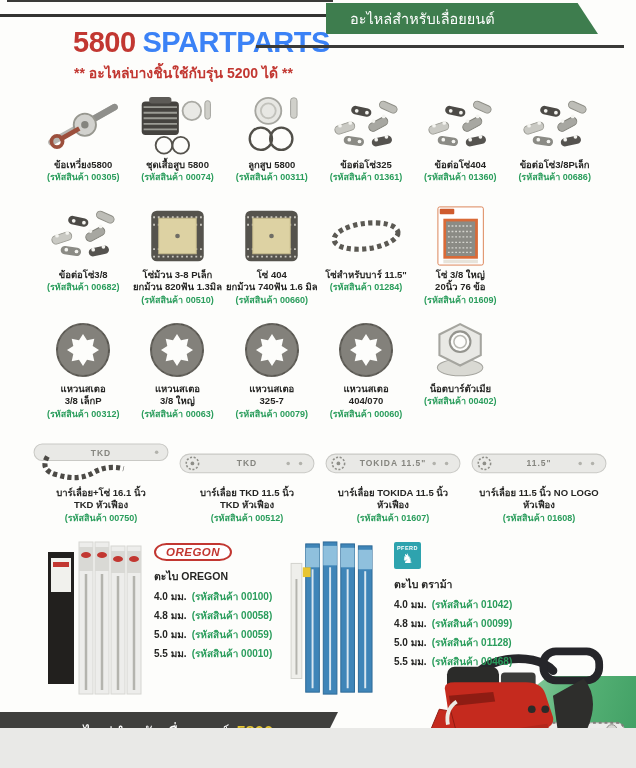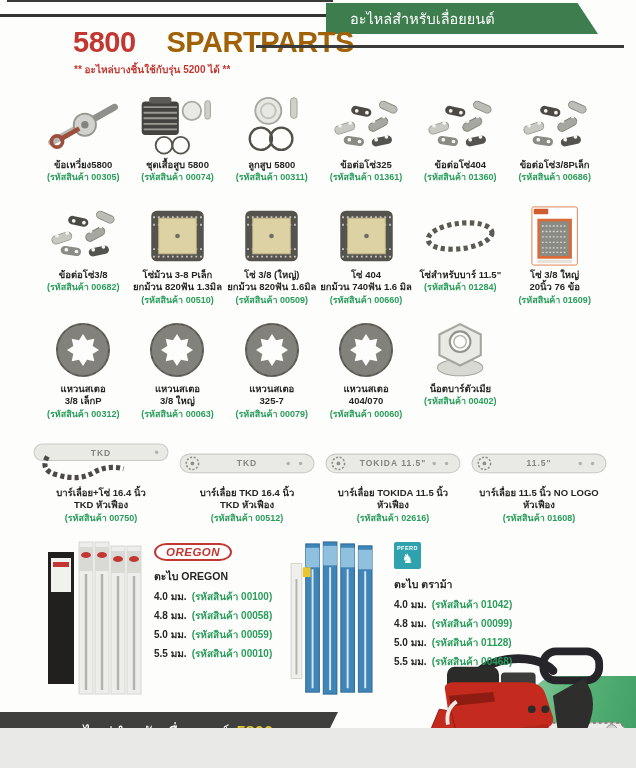--- a/index.html
+++ b/index.html
@@ -6,23 +6,23 @@
   #page{position:relative;width:636px;height:728px;background:#fdfdfb;overflow:hidden;
         font-family:"Liberation Sans",sans-serif;margin:0 auto;}
   
   .topline1{position:absolute;left:7px;top:0;width:326px;height:2px;background:#3a3a38;}
   .topline2{position:absolute;left:0;top:14px;width:327px;height:2.5px;background:#333331;}
   #top-ribbon{position:absolute;left:326px;top:3px;width:272px;height:31px;background:#3e7d4e;
         clip-path:polygon(0 0,92.5% 0,100% 100%,0 100%);color:#ffffff;font-size:14.5px;
         display:flex;align-items:center;padding-left:24px;box-sizing:border-box;}
   #title{position:absolute;left:73px;top:26px;font-weight:bold;font-size:29px;letter-spacing:-0.5px;white-space:nowrap;}
   #title-num{color:#c23731;margin-right:7px;}
-  #title-text{color:#a16207;margin-left:24px;}
+  #title-text{color:#3b82f6;}
   #title-line{position:absolute;left:256px;top:45px;width:368px;height:2.5px;background:#3a3a38;}
-  #subtitle{position:absolute;left:74px;top:62px;color:#c23731;font-size:10px;font-weight:bold;}
+  #subtitle{position:absolute;left:74px;top:62px;color:#c23731;font-size:14px;font-weight:bold;}
   
   .grid-row{position:absolute;left:36px;width:566px;display:flex;}
   .bar-row{left:28px;top:442px;width:584px;}
   .cell{width:94.3px;display:flex;flex-direction:column;align-items:center;text-align:right;}
   .cell.wide{width:146px;}
   .pimg{height:60px;width:100%;display:flex;align-items:center;justify-content:center;position:relative;margin-bottom:3px;}
   .pimg svg{max-width:78px;max-height:60px;}
   .cell.wide .pimg{height:42px;}
   .cell.wide .pimg svg{max-width:136px;max-height:42px;}
   .pname{font-size:9.5px;font-weight:bold;color:#262624;line-height:1.3;}
@@ -288,38 +288,20 @@
             <g stroke="#c7c5bd" stroke-width="2" stroke-dasharray="2 3">
               <line x1="14" y1="12" x2="66" y2="12"></line>
               <line x1="14" y1="20" x2="66" y2="20"></line>
               <line x1="14" y1="46" x2="66" y2="46"></line>
               <line x1="14" y1="54" x2="66" y2="54"></line>
             </g>
             <rect x="20" y="13" width="40" height="38" fill="#ddd2a3" stroke="#c3b789"></rect>
             <circle cx="40" cy="32" r="2.5" fill="#6f6d65"></circle>
           </svg>
         </div>
-        <div class="pname">โซ่ 3/8 (ใหญ่)</div>
-        <div class="pname">ยกม้วน 820ฟัน 1.6มิล</div>
-        <div class="pcode">(รหัสสินค้า 00509)</div>
-      </div>
-      <div class="cell">
-        <div class="pimg">
-          <svg viewBox="0 0 80 64">
-            <rect x="12" y="5" width="56" height="54" rx="6" fill="#55534d"></rect>
-            <g stroke="#c7c5bd" stroke-width="2" stroke-dasharray="2 3">
-              <line x1="14" y1="12" x2="66" y2="12"></line>
-              <line x1="14" y1="20" x2="66" y2="20"></line>
-              <line x1="14" y1="46" x2="66" y2="46"></line>
-              <line x1="14" y1="54" x2="66" y2="54"></line>
-            </g>
-            <rect x="20" y="13" width="40" height="38" fill="#ddd2a3" stroke="#c3b789"></rect>
-            <circle cx="40" cy="32" r="2.5" fill="#6f6d65"></circle>
-          </svg>
-        </div>
         <div class="pname">โซ่ 404</div>
         <div class="pname">ยกม้วน 740ฟัน 1.6 มิล</div>
         <div class="pcode">(รหัสสินค้า 00660)</div>
       </div>
       <div class="cell">
         <div class="pimg">
           <svg viewBox="0 0 92 52">
             <ellipse cx="46" cy="26" rx="38" ry="15" fill="none" stroke="#5b5953" stroke-width="6" stroke-dasharray="5 4" transform="rotate(-7 46 26)"></ellipse>
           </svg>
         </div>
@@ -414,53 +396,53 @@
     <div class="grid-row bar-row">
       <div class="cell wide">
         <div class="pimg">
           <svg viewBox="0 0 132 40">
             <rect x="1" y="2" width="130" height="16" rx="8" fill="#e9e9e6" stroke="#c9c9c5"></rect>
             <circle cx="120" cy="10" r="1.7" fill="#b2b2ac"></circle>
             <path d="M14,14 q-8,14 10,18 q20,6 34,-2 q14,-8 30,-4" fill="none" stroke="#4c4a46" stroke-width="5" stroke-dasharray="4 3"></path>
           </svg>
           <span class="bar-label top">TKD</span>
         </div>
-        <div class="pname">บาร์เลื่อย+โซ่ 16.4 นิ้ว</div>
+        <div class="pname">บาร์เลื่อย+โซ่ 16.1 นิ้ว</div>
         <div class="pname">TKD หัวเฟือง</div>
         <div class="pcode">(รหัสสินค้า 00750)</div>
       </div>
       <div class="cell wide">
         <div class="pimg">
           <svg viewBox="0 0 132 26">
             <rect x="1" y="4" width="130" height="18" rx="9" fill="#e9e9e6" stroke="#c9c9c5"></rect>
             <circle cx="13" cy="13" r="6" fill="none" stroke="#8e8e88" stroke-width="1.5" stroke-dasharray="2 1.6"></circle>
             <circle cx="13" cy="13" r="1.8" fill="#8e8e88"></circle>
             <circle cx="106" cy="13" r="1.7" fill="#b2b2ac"></circle>
             <circle cx="118" cy="13" r="1.7" fill="#b2b2ac"></circle>
           </svg>
           <span class="bar-label mid">TKD</span>
         </div>
-        <div class="pname">บาร์เลื่อย TKD 16.4 นิ้ว</div>
+        <div class="pname">บาร์เลื่อย TKD 11.5 นิ้ว</div>
         <div class="pname">TKD หัวเฟือง</div>
         <div class="pcode">(รหัสสินค้า 00512)</div>
       </div>
       <div class="cell wide">
         <div class="pimg">
           <svg viewBox="0 0 132 26">
             <rect x="1" y="4" width="130" height="18" rx="9" fill="#e9e9e6" stroke="#c9c9c5"></rect>
             <circle cx="13" cy="13" r="6" fill="none" stroke="#8e8e88" stroke-width="1.5" stroke-dasharray="2 1.6"></circle>
             <circle cx="13" cy="13" r="1.8" fill="#8e8e88"></circle>
             <circle cx="106" cy="13" r="1.7" fill="#b2b2ac"></circle>
             <circle cx="118" cy="13" r="1.7" fill="#b2b2ac"></circle>
           </svg>
           <span class="bar-label mid">TOKIDA  11.5"</span>
         </div>
         <div class="pname">บาร์เลื่อย TOKIDA 11.5 นิ้ว</div>
         <div class="pname">หัวเฟือง</div>
-        <div class="pcode">(รหัสสินค้า 02616)</div>
+        <div class="pcode">(รหัสสินค้า 01607)</div>
       </div>
       <div class="cell wide">
         <div class="pimg">
           <svg viewBox="0 0 132 26">
             <rect x="1" y="4" width="130" height="18" rx="9" fill="#e9e9e6" stroke="#c9c9c5"></rect>
             <circle cx="13" cy="13" r="6" fill="none" stroke="#8e8e88" stroke-width="1.5" stroke-dasharray="2 1.6"></circle>
             <circle cx="13" cy="13" r="1.8" fill="#8e8e88"></circle>
             <circle cx="106" cy="13" r="1.7" fill="#b2b2ac"></circle>
             <circle cx="118" cy="13" r="1.7" fill="#b2b2ac"></circle>
           </svg>

